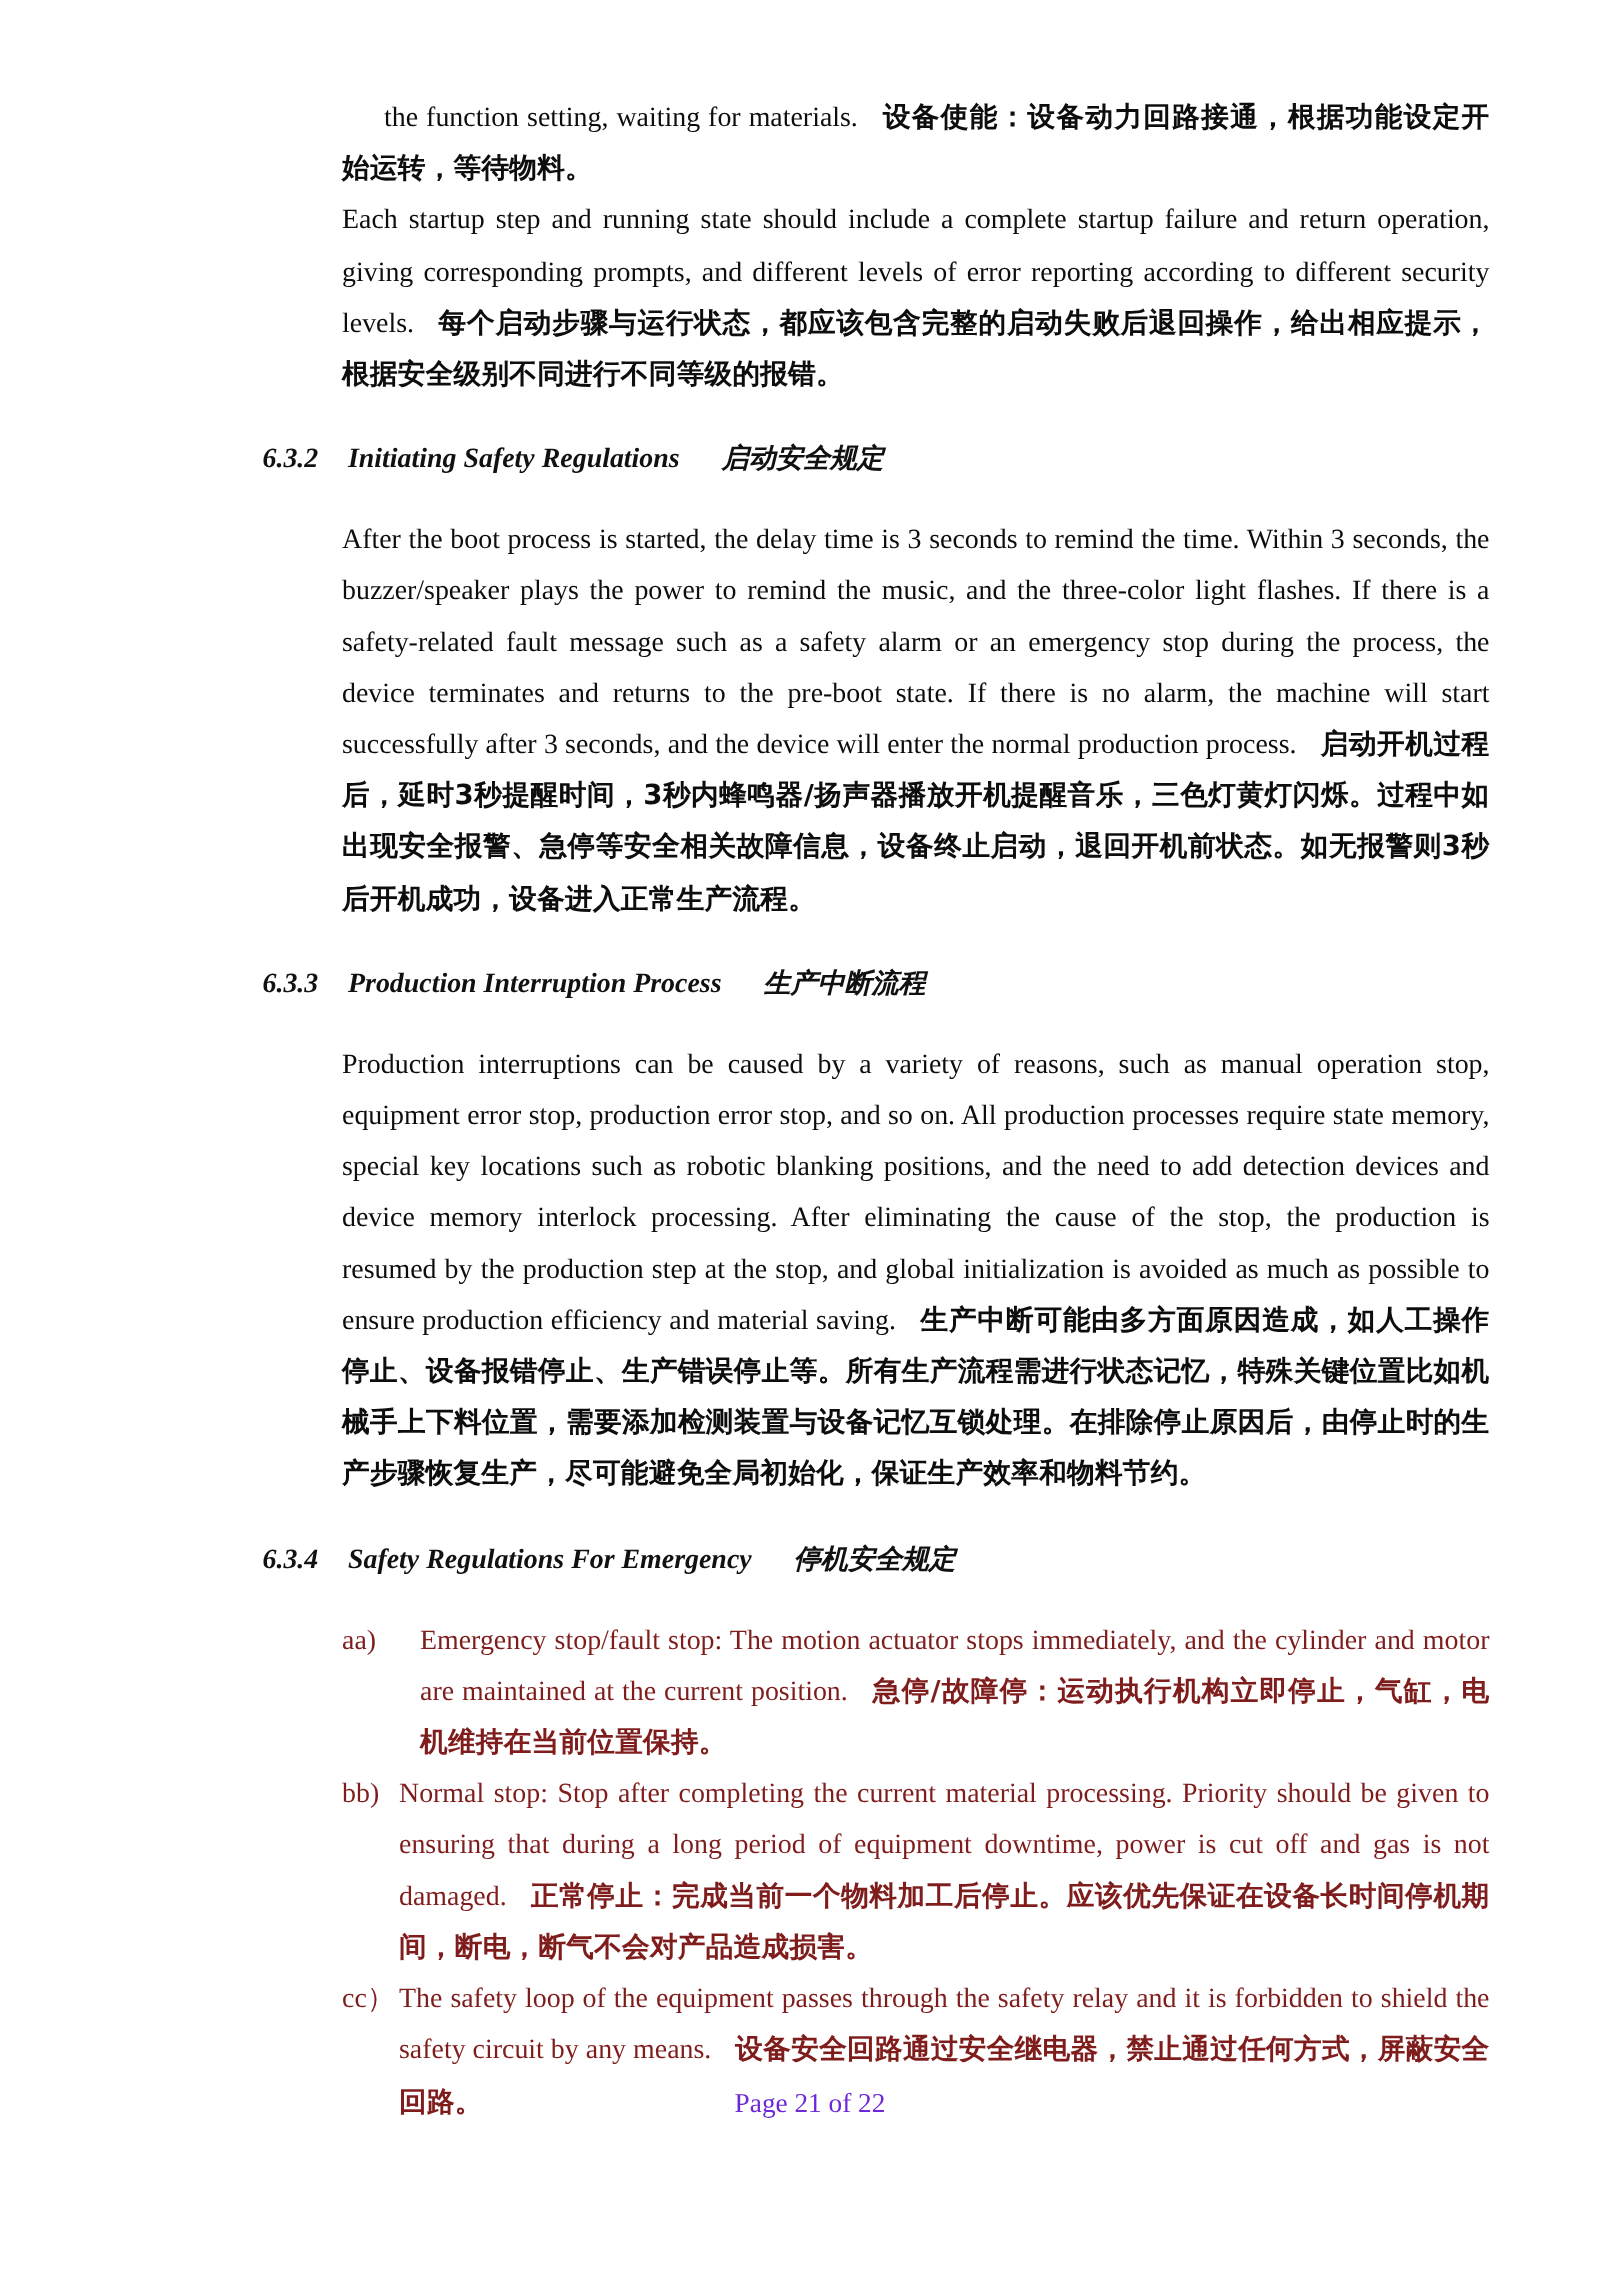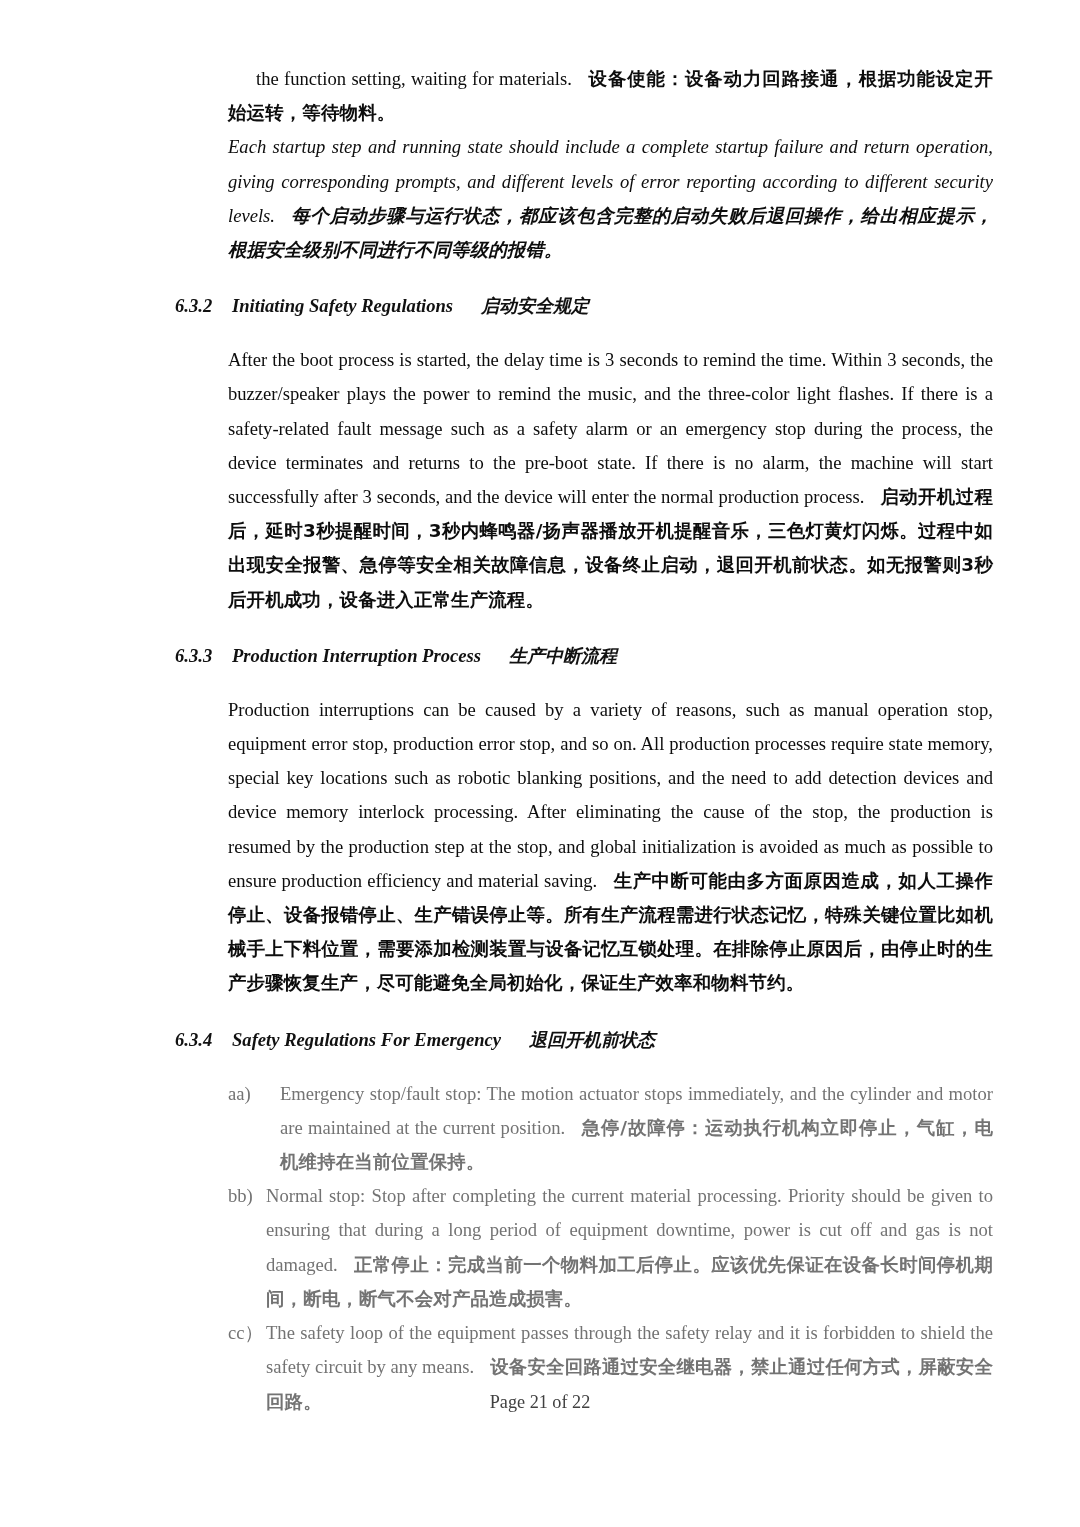--- a/index.html
+++ b/index.html
@@ -44,21 +44,20 @@
     text-justify: inter-word;
     color: #0d0d0d;
     margin-left: 53px;   
     width: 765px;
   }
   .para.hang {
     text-indent: 28px;
   }
   .para + .para {
     margin-top: 0;
-    font-style: italic;
   }
 
   
   .cn {
     font-family: "DejaVu Sans", "Liberation Sans", sans-serif;
     font-size: 18.4px;
     font-weight: 600;
     letter-spacing: 0.2px;
   }
   .gap {
@@ -100,21 +99,21 @@
   
   .list {
     margin-left: 53px;  
     width: 765px;
   }
   .li {
     display: flex;
     align-items: flex-start;
     font-size: 18.6px;
     line-height: 34.2px;
-    color: #737373;
+    color: #7f1d1d;
   }
   .li .marker {
     flex: 0 0 auto;
     font-family: "Liberation Serif", "DejaVu Serif", serif;
   }
   .li .body {
     flex: 1 1 auto;
     text-align: justify;
     text-justify: inter-word;
   }
@@ -123,21 +122,21 @@
 
   
   .footer {
     position: absolute;
     left: 0;
     top: 1392px;
     width: 1080px;
     text-align: center;
     font-size: 18.2px;
     font-family: "Liberation Serif", "DejaVu Serif", serif;
-    color: #404040;
+    color: #6d28d9;
   }
 </style>
 </head>
 <body>
 
 <div class="page">
   <div class="content">
 
     <p class="para hang"><span>the function setting, waiting for materials.</span><span class="gap"></span><span class="cn">设备使能：设备动力回路接通，根据功能设定开始运转，等待物料。</span></p>
 
@@ -165,21 +164,21 @@
 
     <div class="sp-after-heading"></div>
 
     <p class="para"><span>Production interruptions can be caused by a variety of reasons, such as manual operation stop, equipment error stop, production error stop, and so on. All production processes require state memory, special key locations such as robotic blanking positions, and the need to add detection devices and device memory interlock processing. After eliminating the cause of the stop, the production is resumed by the production step at the stop, and global initialization is avoided as much as possible to ensure production efficiency and material saving.</span><span class="gap"></span><span class="cn">生产中断可能由多方面原因造成，如人工操作停止、设备报错停止、生产错误停止等。所有生产流程需进行状态记忆，特殊关键位置比如机械手上下料位置，需要添加检测装置与设备记忆互锁处理。在排除停止原因后，由停止时的生产步骤恢复生产，尽可能避免全局初始化，保证生产效率和物料节约。</span></p>
 
     <div class="sp-before-heading"></div>
 
     <div class="heading">
       <span class="num">6.3.4</span>
       <span class="en">Safety Regulations For Emergency</span>
-      <span class="zh">退回开机前状态</span>
+      <span class="zh">停机安全规定</span>
     </div>
 
     <div class="sp-after-heading"></div>
 
     <div class="list">
 
       <div class="li wide">
         <span class="marker">aa)</span>
         <span class="body"><span>Emergency stop/fault stop: The motion actuator stops immediately, and the cylinder and motor are maintained at the current position.</span><span class="gap"></span><span class="cn">急停/故障停：运动执行机构立即停止，气缸，电机维持在当前位置保持。</span></span>
       </div>

